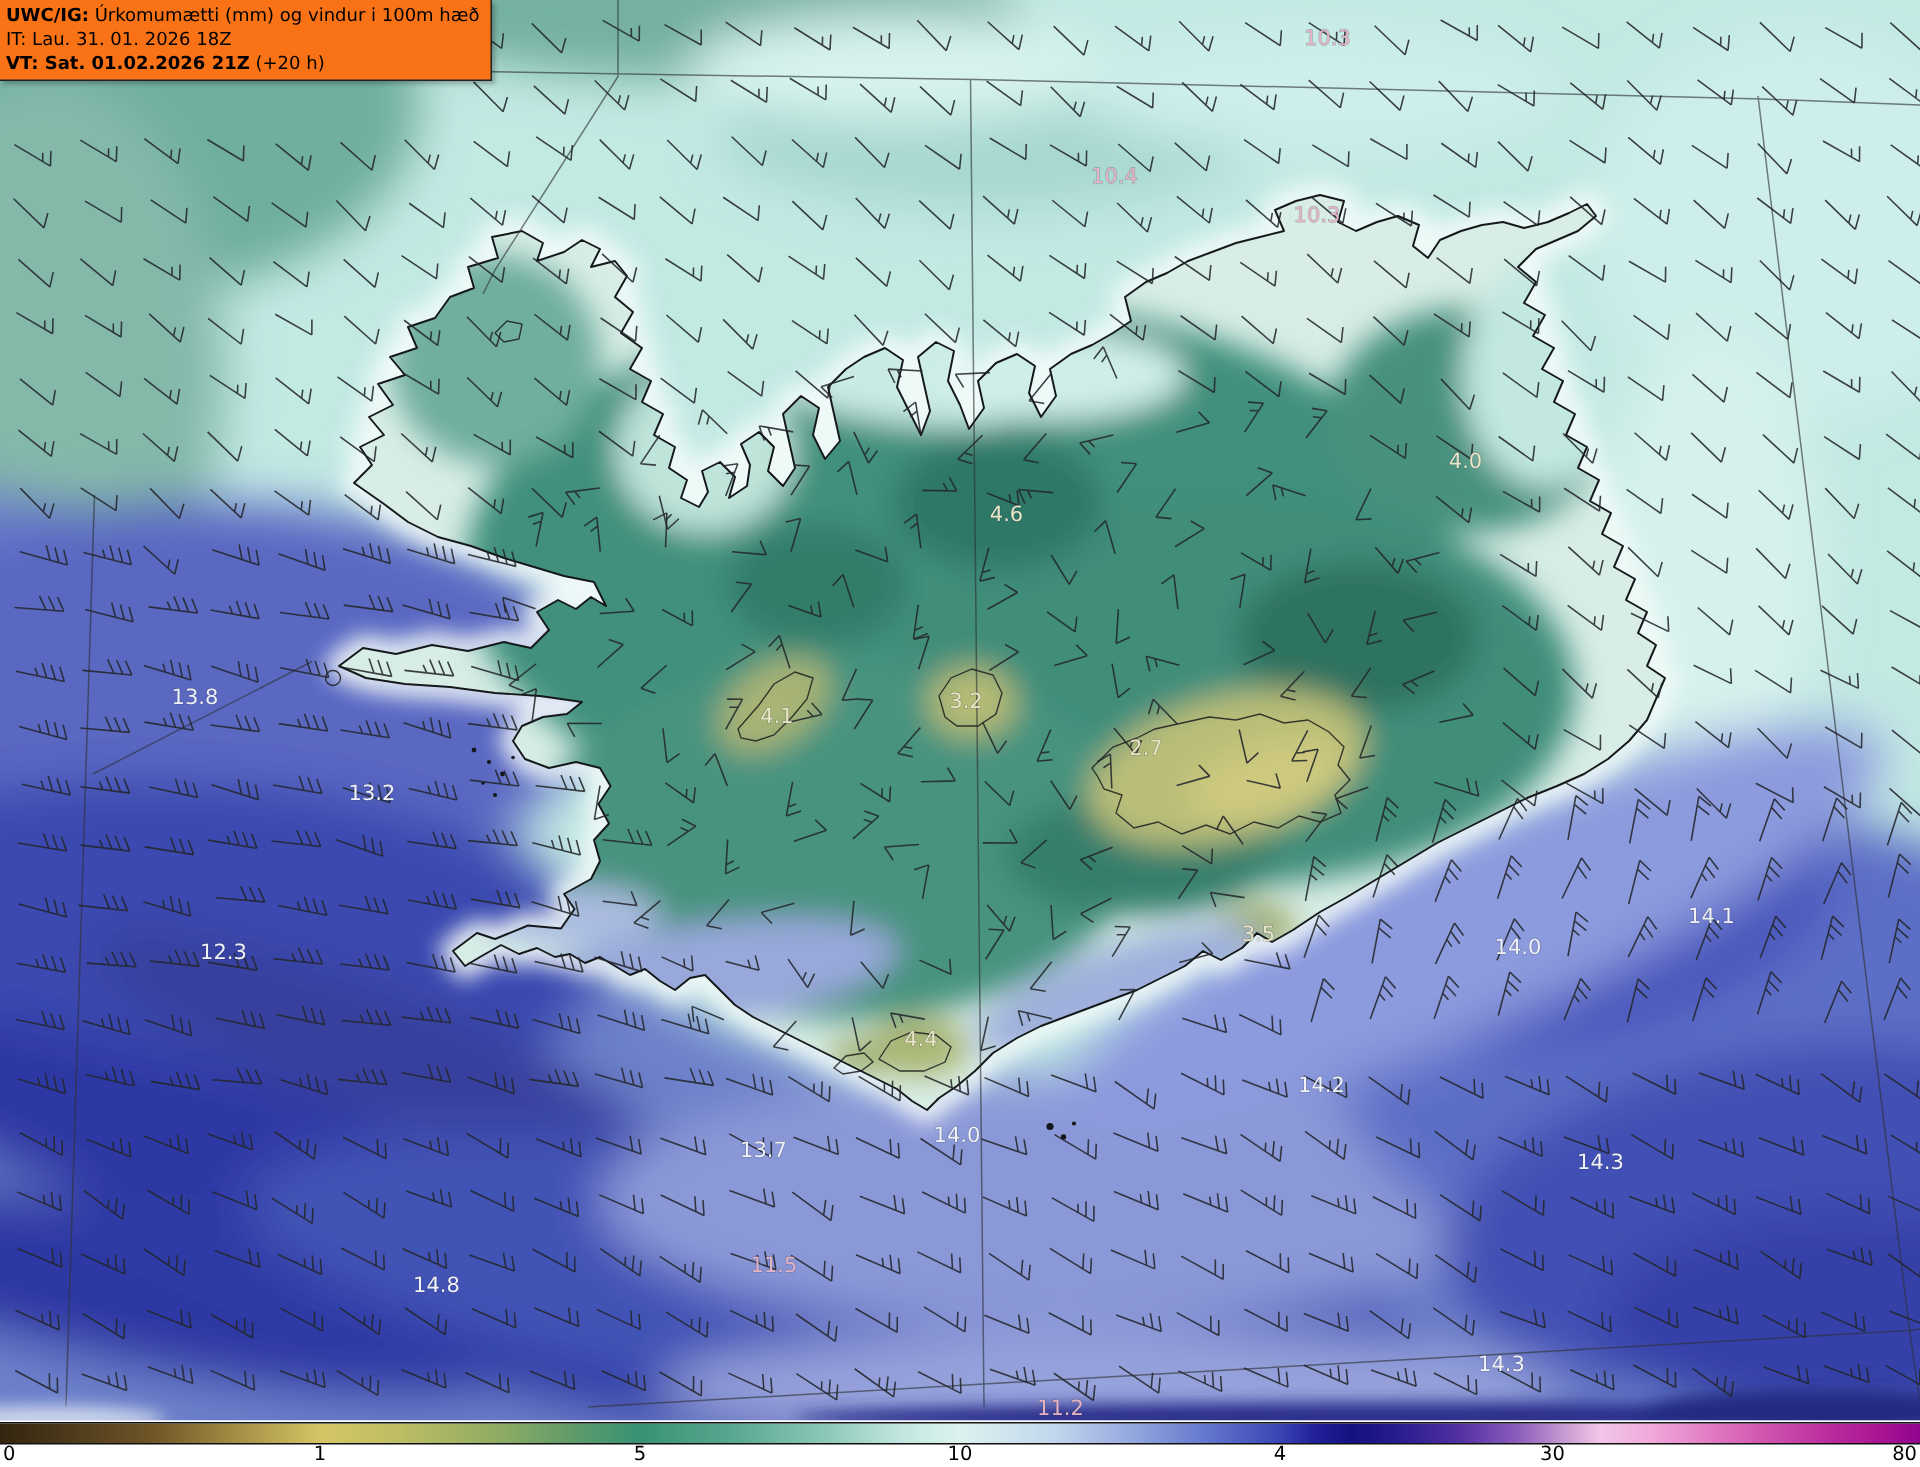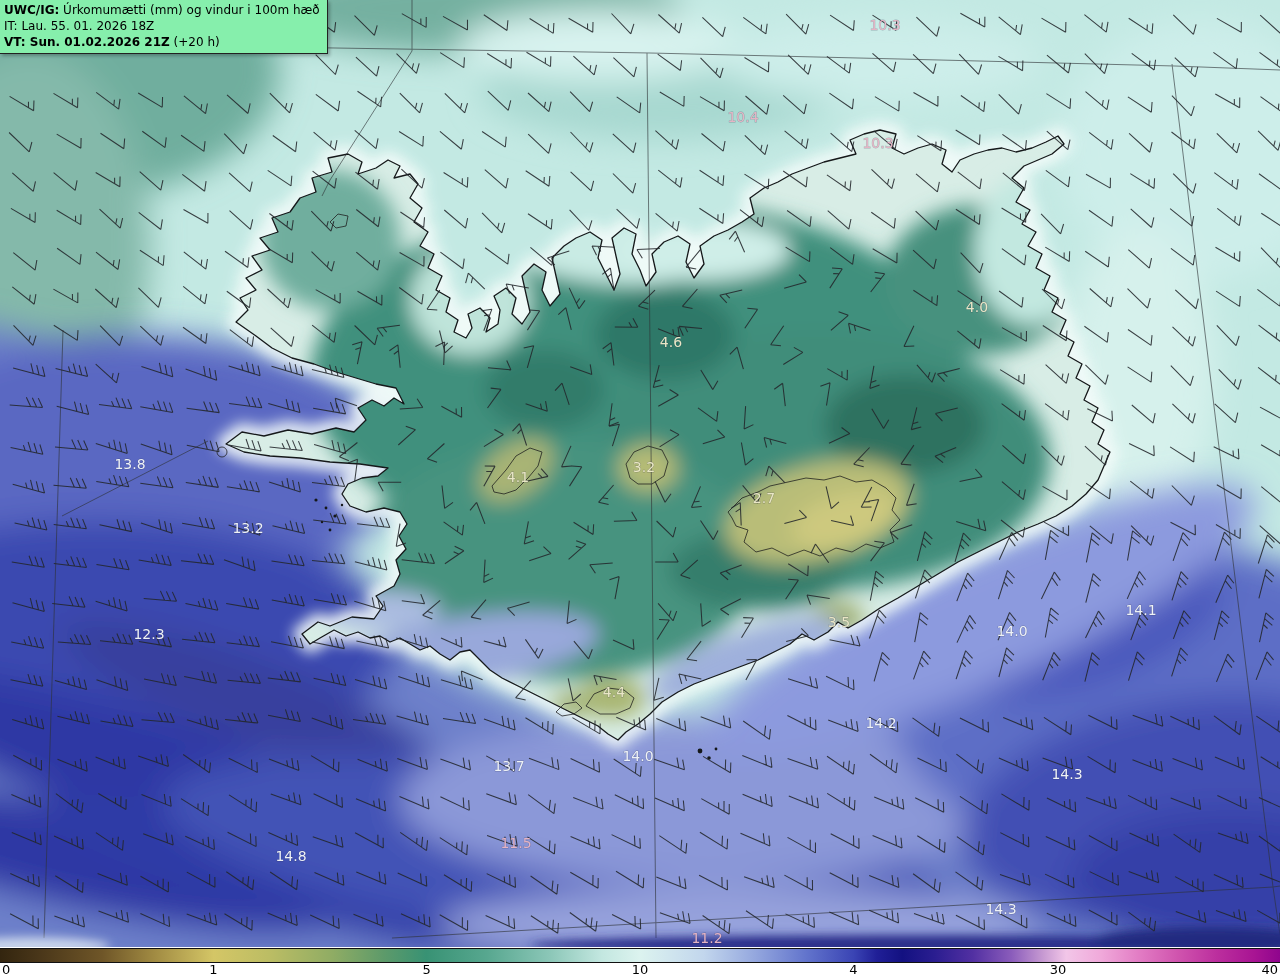--- a/index.html
+++ b/index.html
@@ -1,21 +1,21 @@
 <!DOCTYPE html>
 <html><head>
 <meta charset="utf-8">
 <style>
   html,body{margin:0;padding:0;background:#fff;}
   .stage{position:relative;width:1280px;height:978px;overflow:hidden;
          font-family:"DejaVu Sans","Liberation Sans",sans-serif;background:#fff;}
   .map-wrap{position:absolute;left:0;top:0;width:1280px;height:947px;overflow:hidden;}
   svg{display:block;}
   
-  .title-box{position:absolute;left:0;top:0;background:#86efac;border:1px solid #222;
+  .title-box{position:absolute;left:0;top:0;background:#f97316;border:1px solid #222;
              border-left:none;border-top:none;padding:2px 7px 3px 4px;z-index:5;
              font-size:12px;line-height:16px;color:#000;box-shadow:2px 2px 3px rgba(0,0,0,.25);}
   .title-box b{font-weight:bold;}
   
   .colorbar{position:absolute;left:0;top:947px;width:1280px;height:31px;background:#fff;}
   .cb-grad{position:absolute;left:0;top:1px;width:1280px;height:13px;border-top:1px solid #111;border-bottom:1px solid #111;}
   .cb-ticks{position:absolute;left:0;top:15px;width:1280px;height:16px;}
   .cb-ticks span{position:absolute;top:0;font-size:13px;color:#000;white-space:nowrap;}
   
   text.lbl{font-family:"DejaVu Sans","Liberation Sans",sans-serif;font-size:14px;
@@ -881,30 +881,30 @@
           <text x="1067" y="779" class="lbl white" text-anchor="middle">14.3</text>
           <text x="516" y="848" class="lbl pink" text-anchor="middle">11.5</text>
           <text x="291" y="861" class="lbl white" text-anchor="middle">14.8</text>
           <text x="1001" y="914" class="lbl white" text-anchor="middle">14.3</text>
           <text x="707" y="943" class="lbl pink" text-anchor="middle">11.2</text>
         </g>
     </svg>
 
     <div class="title-box">
       <div><b>UWC/IG:</b><span> Úrkomumætti (mm) og vindur i 100m hæð</span></div>
-      <div>IT: Lau. 55. 01. 2026 18Z</div>
-      <div><b>VT: </b><b>Sun. 01.02.2026 21Z</b><span> (+20 h)</span></div>
+      <div>IT: Lau. 31. 01. 2026 18Z</div>
+      <div><b>VT: </b><b>Sat. 01.02.2026 21Z</b><span> (+20 h)</span></div>
     </div>
   </div>
 
   <div class="colorbar">
     <div class="cb-grad" id="cbgrad" style="background: linear-gradient(90deg, rgb(51, 37, 15) 0%, rgb(73, 54, 25) 3%, rgb(111, 86, 40) 8%, rgb(160, 138, 66) 12%, rgb(212, 198, 102) 16.7%, rgb(188, 189, 100) 21%, rgb(143, 172, 100) 26%, rgb(93, 154, 106) 30%, rgb(56, 146, 116) 33.3%, rgb(87, 167, 143) 38%, rgb(140, 199, 184) 43%, rgb(195, 231, 224) 47%, rgb(220, 243, 239) 50%, rgb(194, 214, 237) 55%, rgb(148, 167, 222) 59%, rgb(98, 116, 204) 63%, rgb(58, 68, 180) 66.7%, rgb(32, 31, 151) 68.5%, rgb(19, 17, 129) 70.5%, rgb(42, 29, 144) 73%, rgb(82, 48, 162) 76%, rgb(138, 92, 187) 79%, rgb(199, 154, 210) 81.5%, rgb(242, 198, 232) 83.3%, rgb(240, 169, 218) 86%, rgb(226, 124, 196) 89%, rgb(208, 84, 174) 92%, rgb(188, 47, 158) 95%, rgb(168, 20, 147) 98%, rgb(143, 5, 141) 100%);"></div>
     <div class="cb-ticks" id="cbticks">
         <span style="left: 2px;">0</span>
         <span style="left: 213.376px; transform: translateX(-50%);">1</span>
         <span style="left: 426.624px; transform: translateX(-50%);">5</span>
         <span style="left: 640px; transform: translateX(-50%);">10</span>
         <span style="left: 853.376px; transform: translateX(-50%);">4</span>
-        <span style="left: 1058px; transform: translateX(-50%); text-align: right;">30</span>
-        <span style="right: 2px;">40</span>
+        <span style="left: 1035px; transform: translateX(-50%); text-align: right;">30</span>
+        <span style="right: 2px;">80</span>
       </div>
   </div>
 </div>
 
 </body></html>

